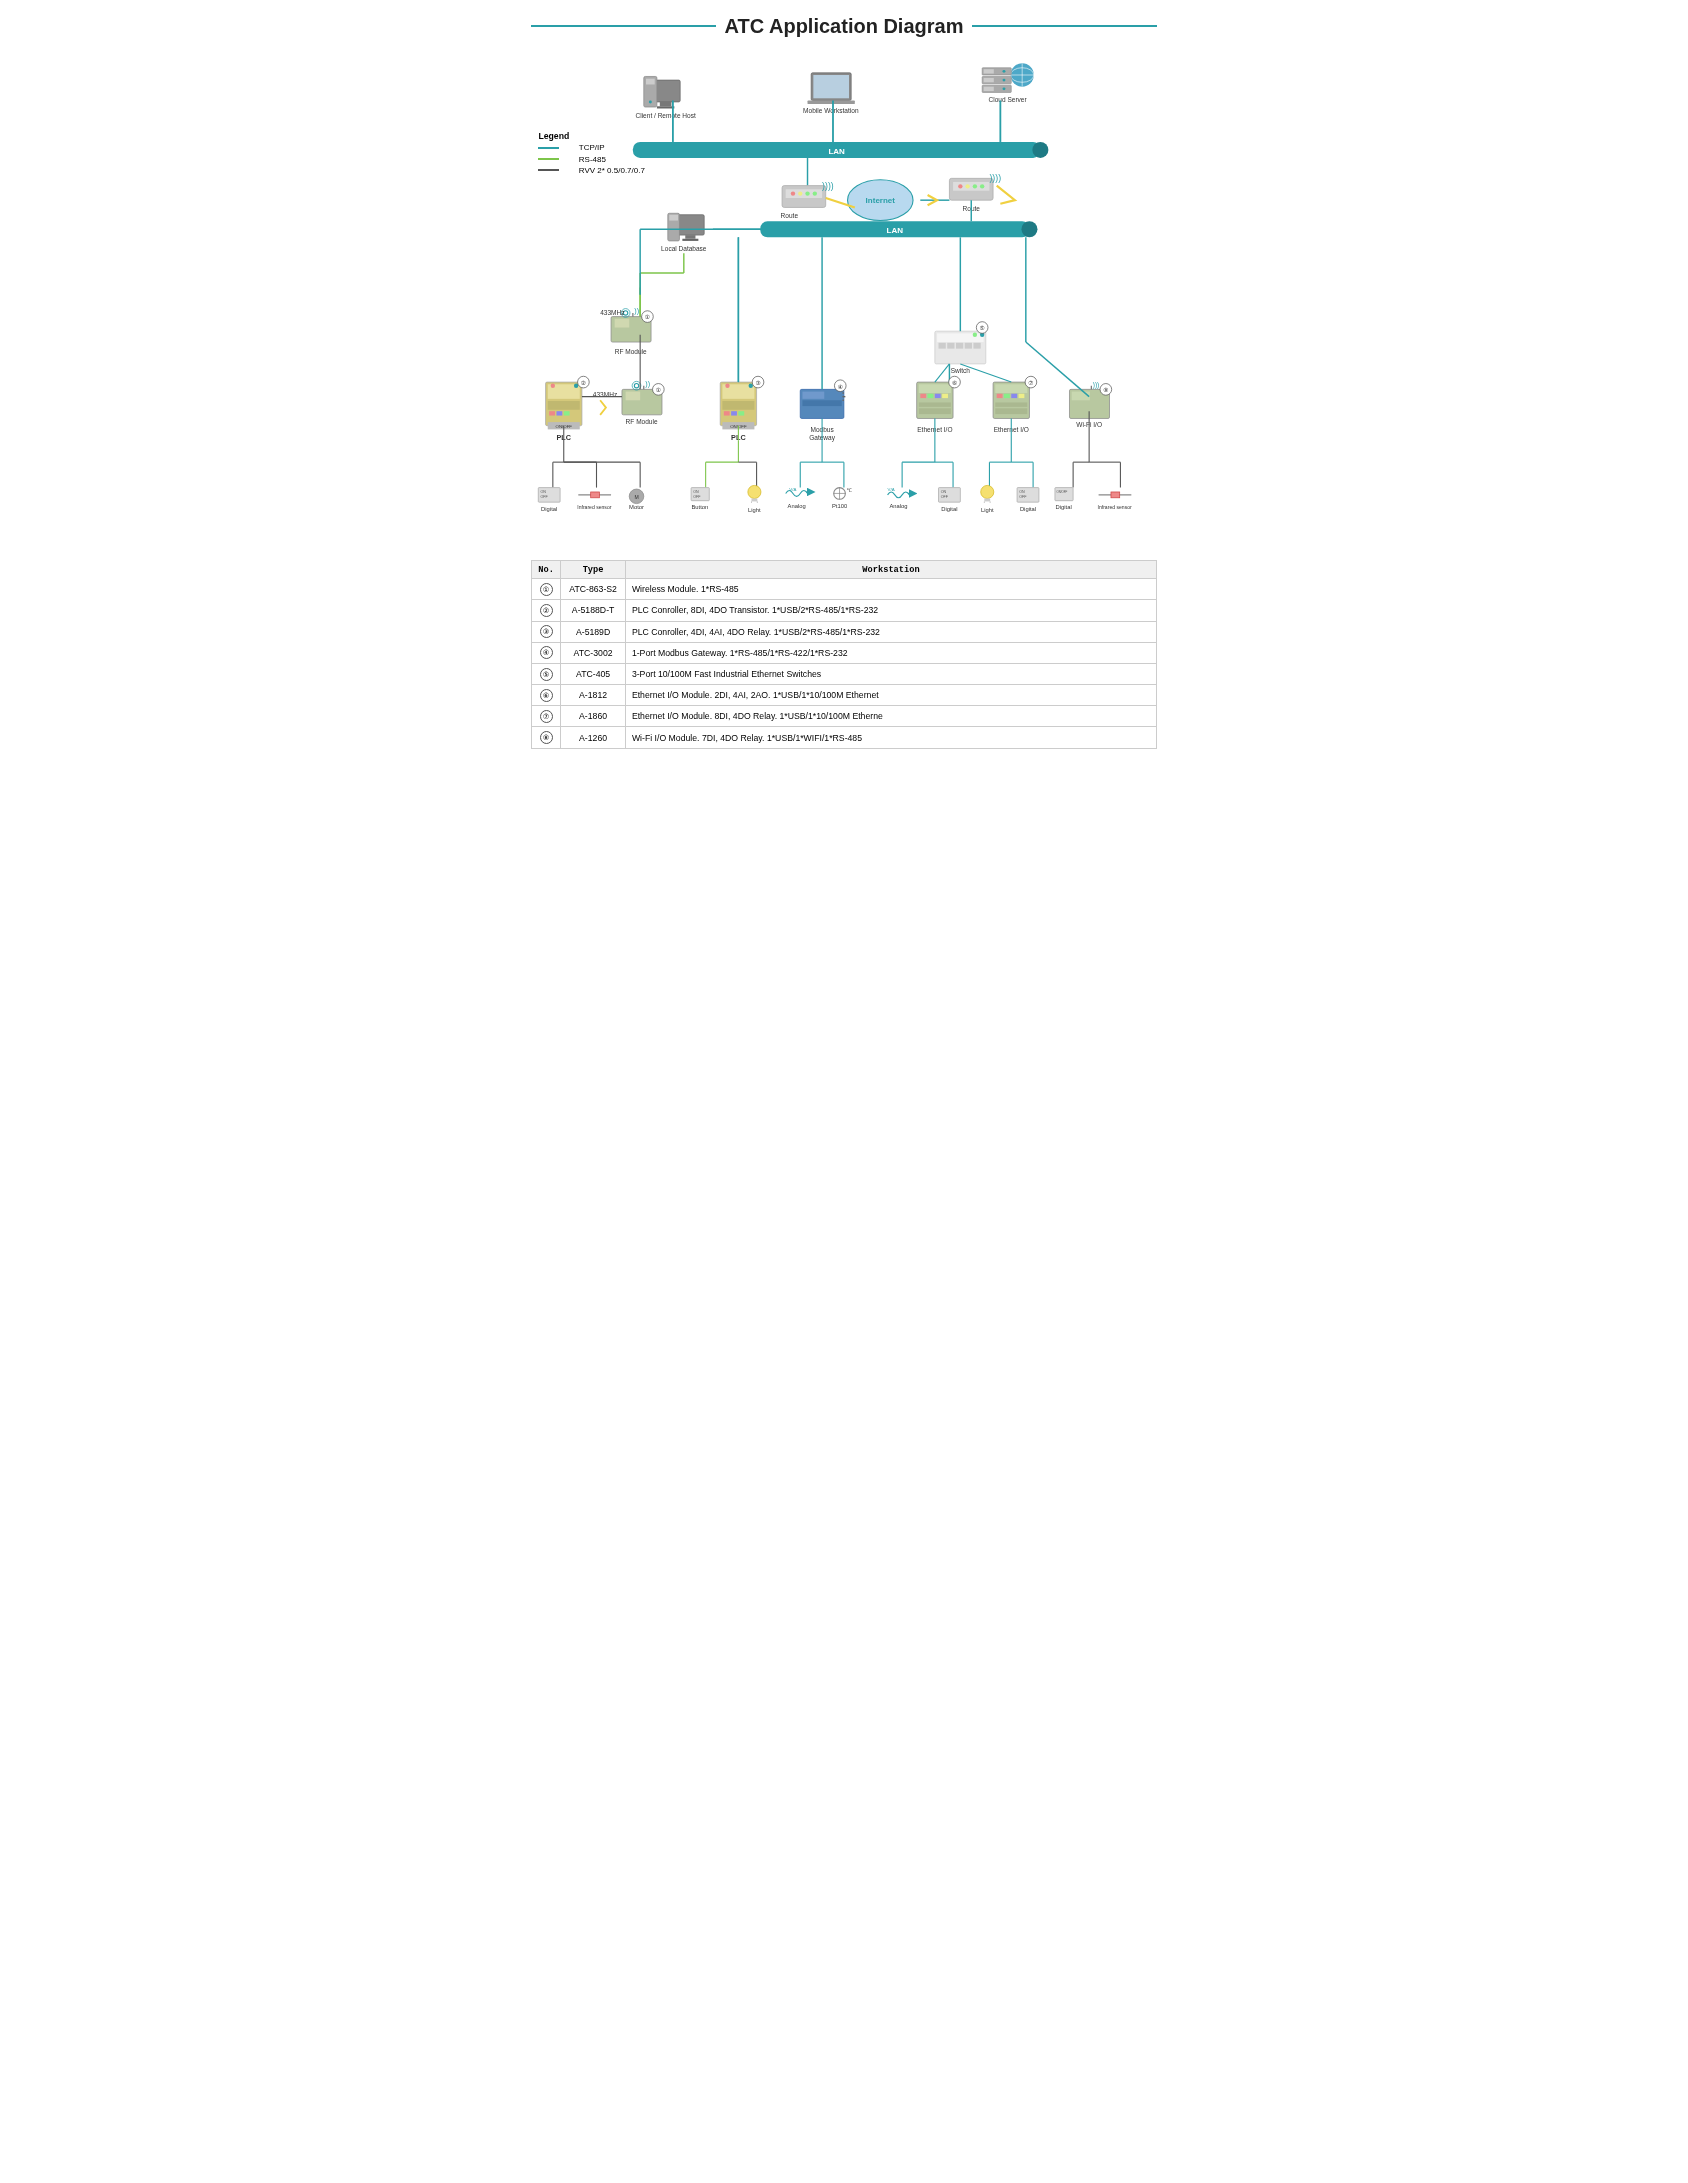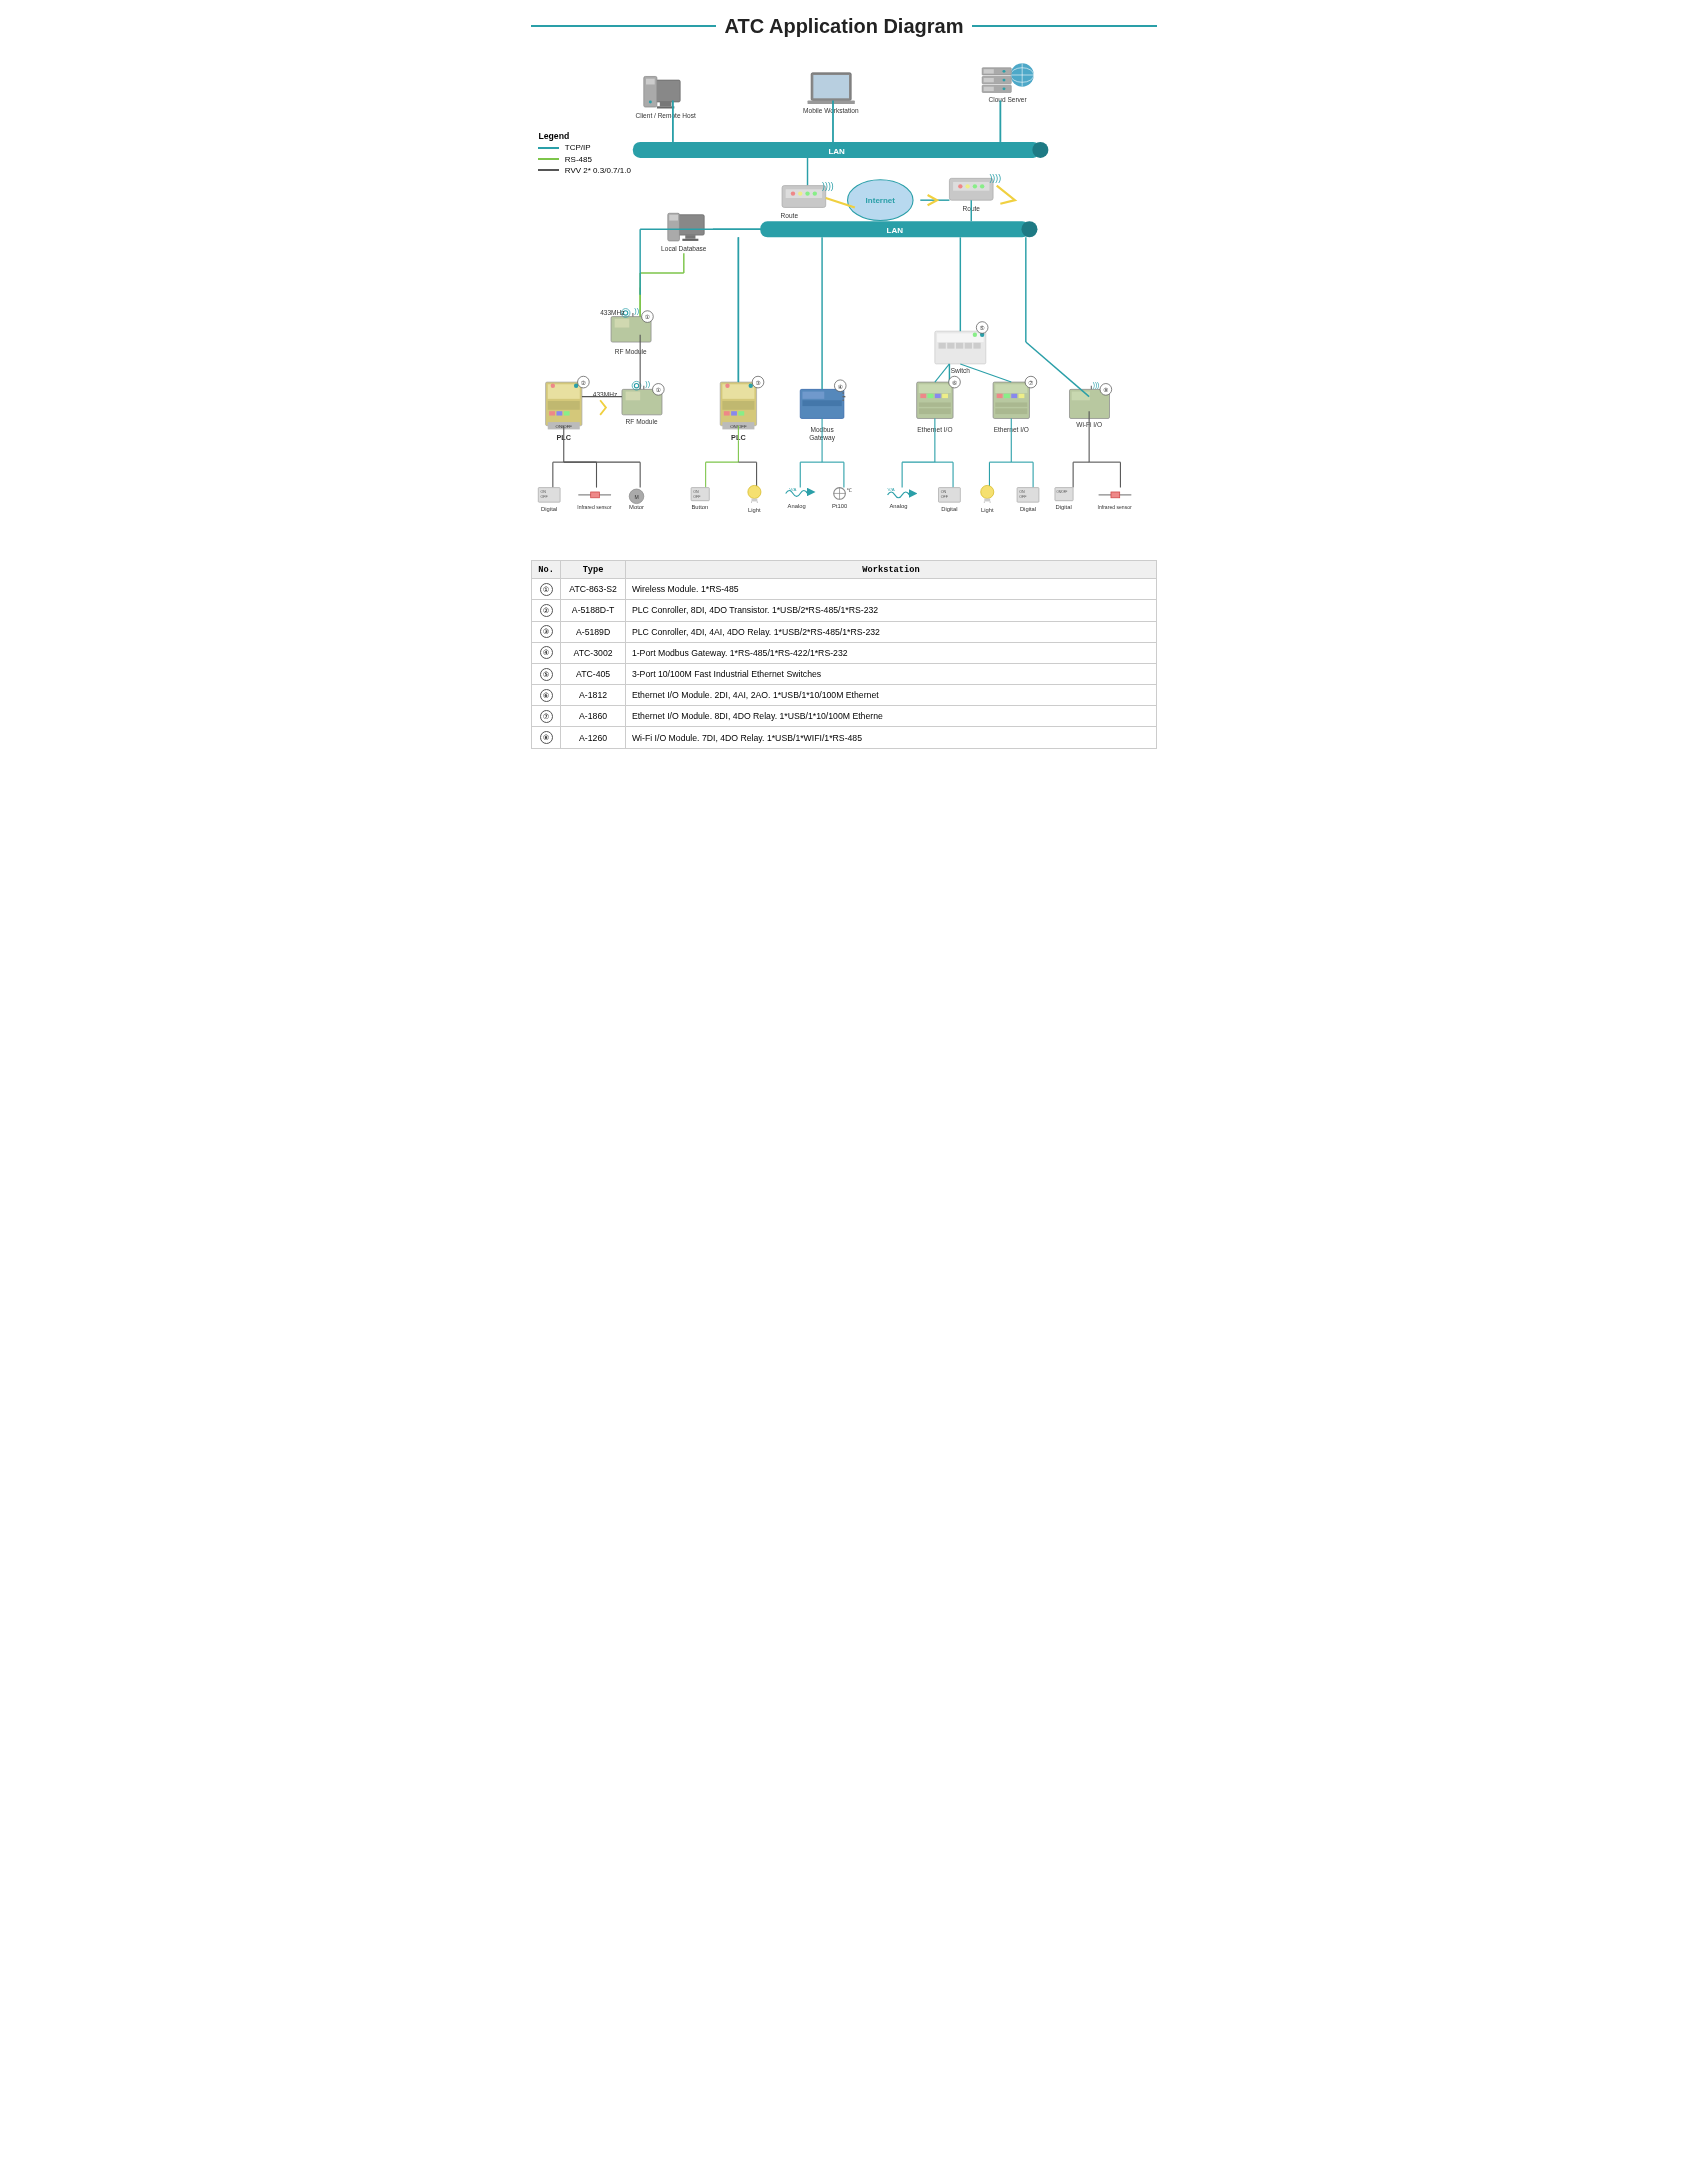--- a/index.html
+++ b/index.html
@@ -47,21 +47,21 @@
       margin-top: 36px;
     }
     .legend-title {
       font-weight: bold;
       margin-bottom: 2.9px;
       font-size: 8.7px;
     }
     .legend-item {
       display: flex;
       align-items: center;
-      gap: 6px;
+      gap: 20px;
       margin-bottom: 2.2px;
     }
     .legend-line {
       width: 20.4px;
       height: 2.2px;
     }
     .line-tcpip { background: #2a9fa8; }
     .line-rs485 { background: #7dc54a; }
     .line-rvv { background: #555; }
 
@@ -124,21 +124,21 @@
     <div class="legend-item">
       <div class="legend-line line-tcpip"></div>
       <span>TCP/IP</span>
     </div>
     <div class="legend-item">
       <div class="legend-line line-rs485"></div>
       <span>RS-485</span>
     </div>
     <div class="legend-item">
       <div class="legend-line line-rvv"></div>
-      <span>RVV 2* 0.3/0.7/1.0</span>
+      <span>RVV 2* 0.5/0.7/0.7</span>
     </div>
   </div>
 
   <svg class="diagram-svg" viewBox="0 0 860 690" xmlns="http://www.w3.org/2000/svg">
     <defs>
       <marker id="arrowTeal" markerWidth="8" markerHeight="8" refX="4" refY="4" orient="auto">
         <path d="M0,0 L8,4 L0,8 Z" fill="#2a9fa8"></path>
       </marker>
       <marker id="arrowGreen" markerWidth="8" markerHeight="8" refX="4" refY="4" orient="auto">
         <path d="M0,0 L8,4 L0,8 Z" fill="#7dc54a"></path>

